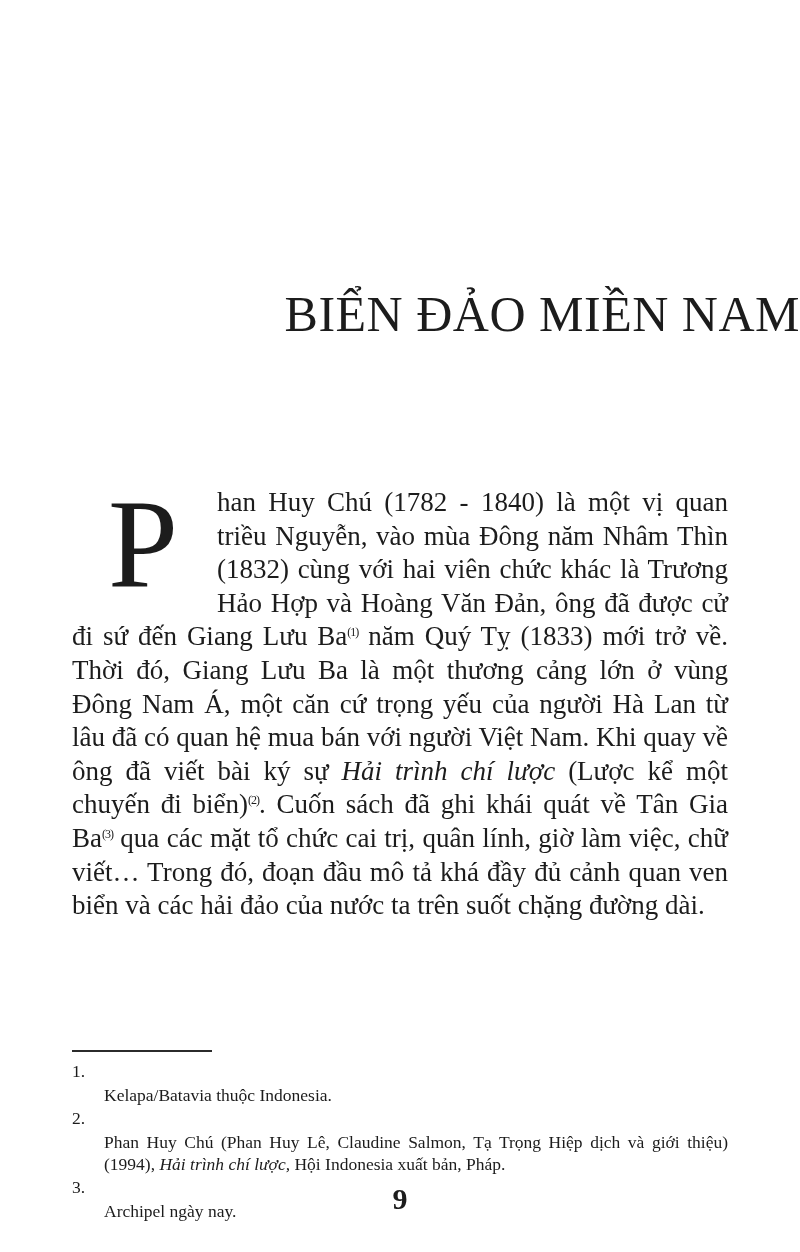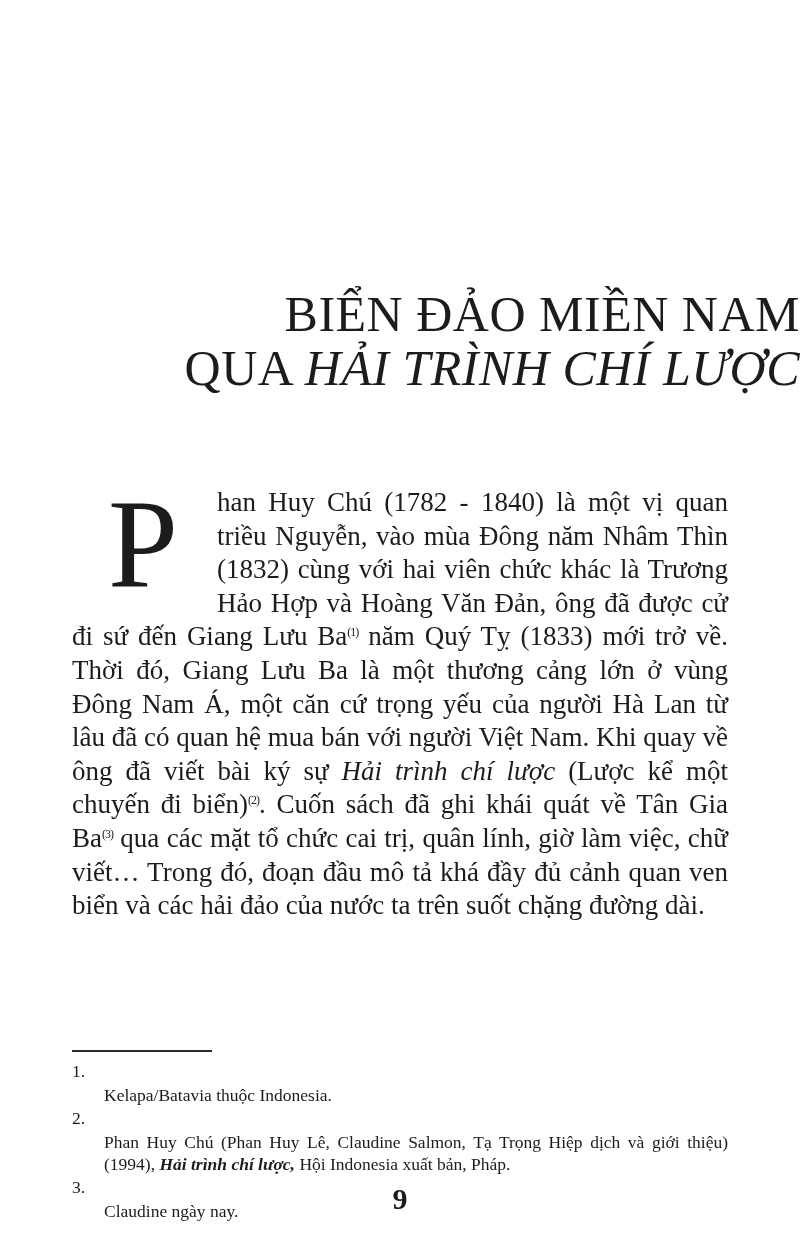--- a/index.html
+++ b/index.html
@@ -42,52 +42,51 @@
     position:absolute;left:72px;top:1050px;width:140px;
     border-top:2px solid #2b2b2b;height:0;
   }
   .footnotes{
     position:absolute;left:72px;top:1060px;width:656px;
     font-size:17.5px;line-height:22.5px;
   }
   .fn-item{display:flex;}
   .fn-num{flex:0 0 32px;}
   .fn-text{flex:1 1 auto;text-align:justify;margin-top:24px;}
-  .fn-text em{font-style:italic;font-weight:bold;}
+  .fn-text em{font-style:italic;}
   
   .page-num{
     position:absolute;top:1182px;left:0;width:100%;
     text-align:center;
     font-size:30px;font-weight:bold;line-height:1.1;
   }
 </style>
 </head>
 <body>
 
 <div class="page">
 
   <header class="title">
     <div class="line1">BIỂN ĐẢO MIỀN NAM</div>
-    <div class="line2"><span>QUA </span><em>HẢI TRÌNH CHÍ LƯỢC</em></div>
   </header>
 
   <main class="body-text"><span class="dc-spacer"></span><span class="dropcap">P</span><span>han Huy Chú (1782 - 1840) là một vị quan triều Nguyễn, vào mùa Đông năm Nhâm Thìn (1832) cùng với hai viên chức khác là Trương Hảo Hợp và Hoàng Văn Đản, ông đã được cử đi sứ đến Giang Lưu Ba</span><sup>(1)</sup><span> năm Quý Tỵ (1833) mới trở về. Thời đó, Giang Lưu Ba là một thương cảng lớn ở vùng Đông Nam Á, một căn cứ trọng yếu của người Hà Lan từ lâu đã có quan hệ mua bán với người Việt Nam. Khi quay về ông đã viết bài ký sự </span><em>Hải trình chí lược</em><span> (Lược kể một chuyến đi biển)</span><sup>(2)</sup><span>. Cuốn sách đã ghi khái quát về Tân Gia Ba</span><sup>(3)</sup><span> qua các mặt tổ chức cai trị, quân lính, giờ làm việc, chữ viết… Trong đó, đoạn đầu mô tả khá đầy đủ cảnh quan ven biển và các hải đảo của nước ta trên suốt chặng đường dài.</span></main>
 
   <div class="fn-rule"></div>
 
   <section class="footnotes">
     <div class="fn-item">
       <span class="fn-num">1.</span>
       <span class="fn-text"><span>Kelapa/Batavia thuộc Indonesia.</span><em></em><span></span></span>
     </div>
     <div class="fn-item">
       <span class="fn-num">2.</span>
       <span class="fn-text"><span>Phan Huy Chú (Phan Huy Lê, Claudine Salmon, Tạ Trọng Hiệp dịch và giới thiệu) (1994), </span><em>Hải trình chí lược,</em><span> Hội Indonesia xuất bản, Pháp.</span></span>
     </div>
     <div class="fn-item">
       <span class="fn-num">3.</span>
-      <span class="fn-text"><span>Claudine ngày nay.</span><em></em><span></span></span>
+      <span class="fn-text"><span>Archipel ngày nay.</span><em></em><span></span></span>
     </div>
   </section>
 
   <div class="page-num">9</div>
 
 </div>
 
 </body></html>

